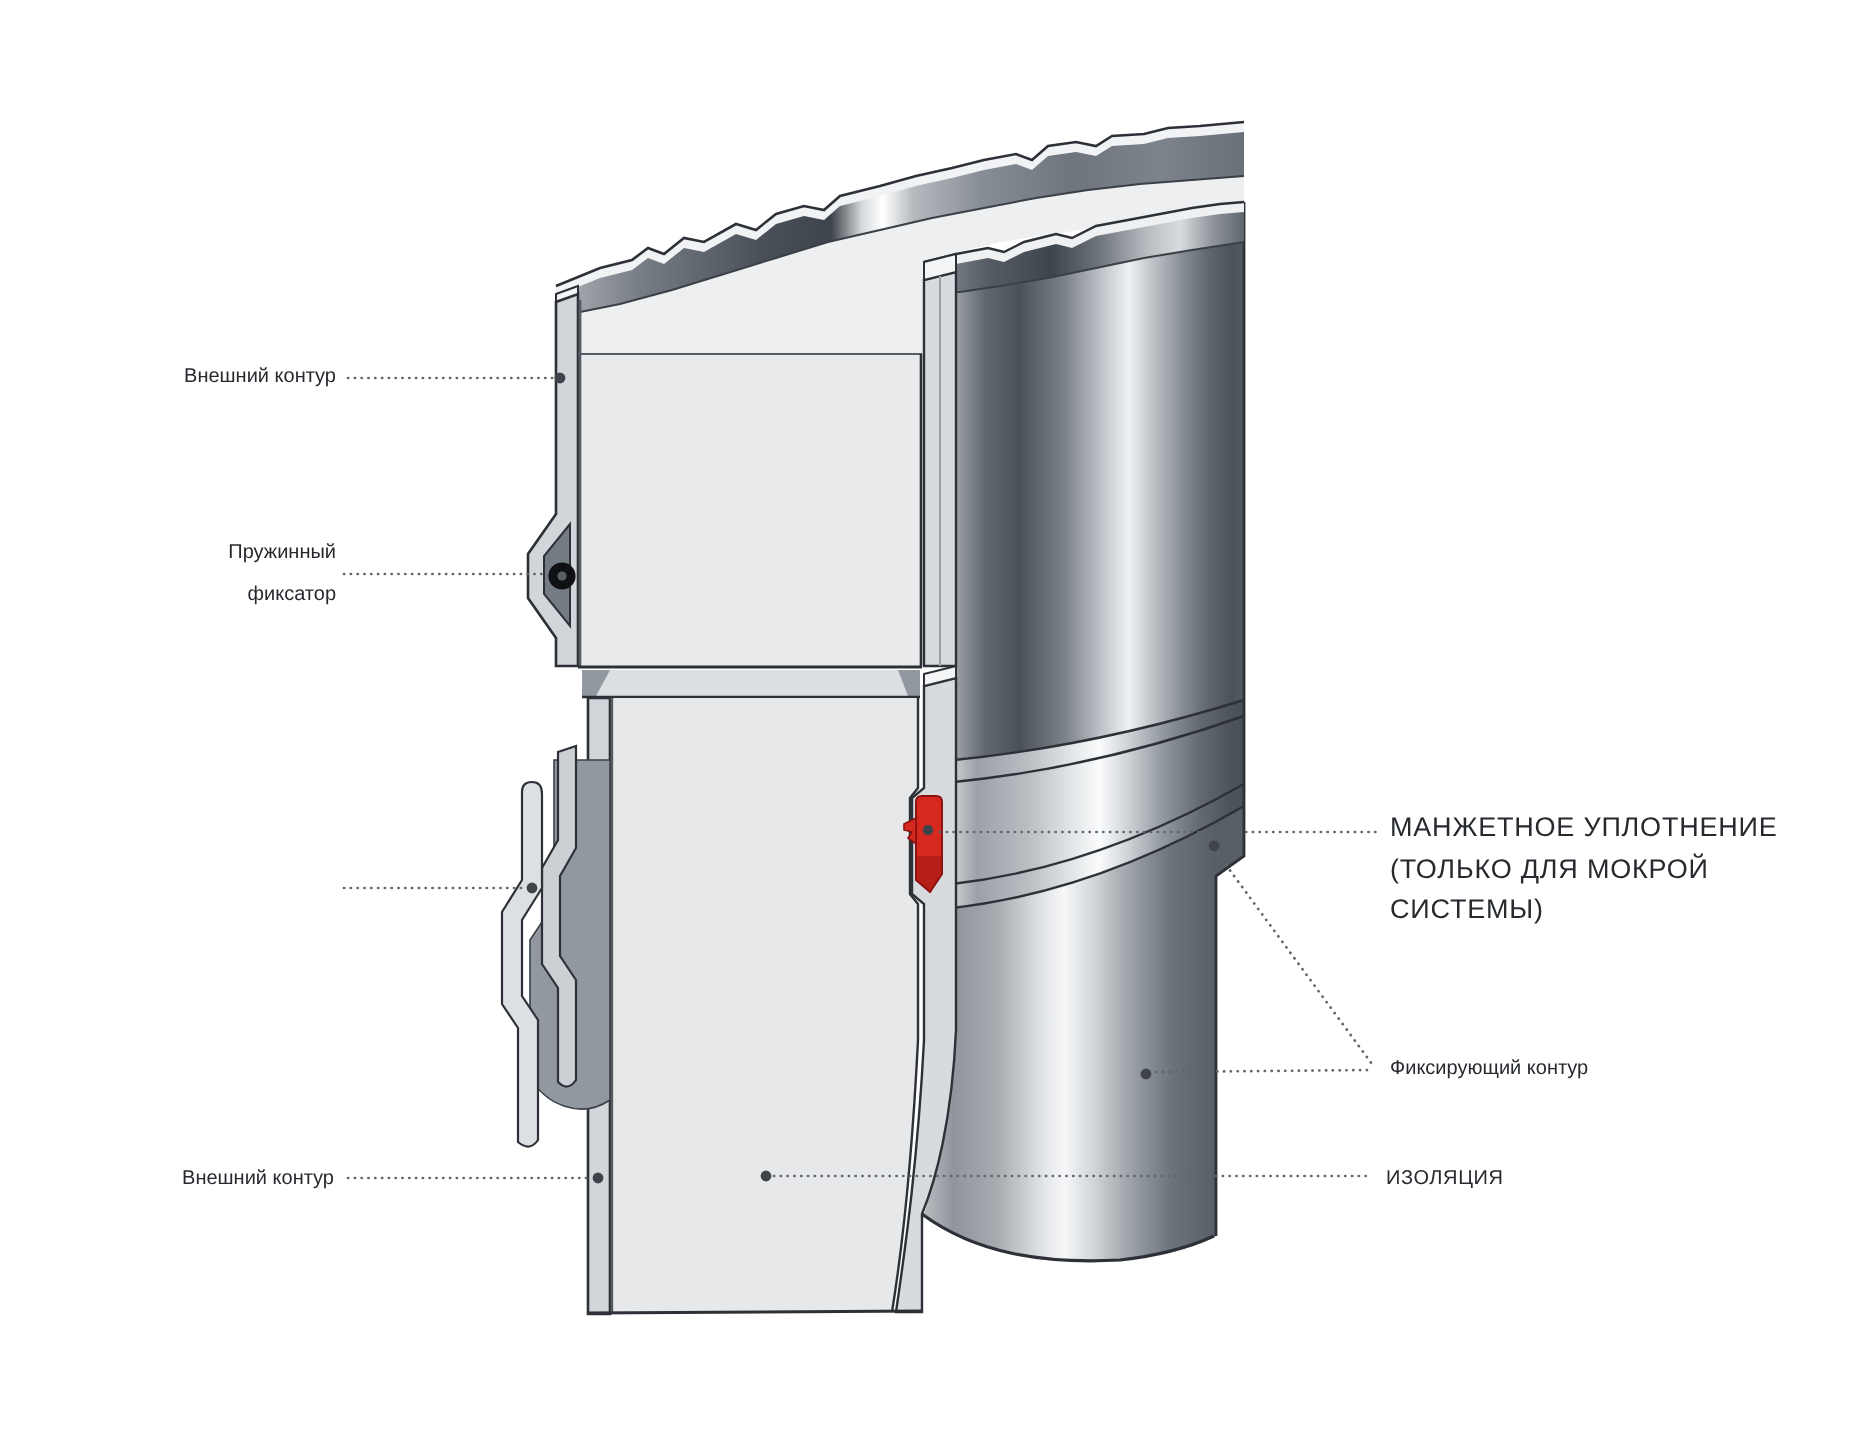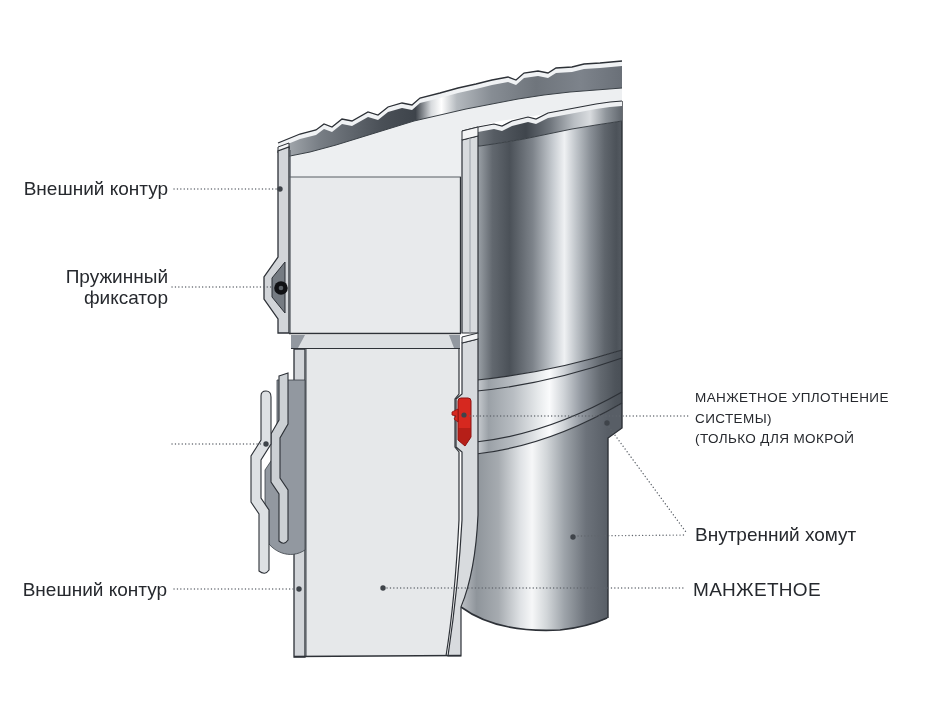--- a/index.html
+++ b/index.html
@@ -4,26 +4,26 @@
 <style>
   html,body{margin:0;padding:0;}
   body{
     width:926px;height:716px;position:relative;overflow:hidden;
     background:#ffffff;
     font-family:"Liberation Sans", sans-serif;
   }
   #stage{position:absolute;inset:0;width:926px;height:716px;}
   svg{position:absolute;left:0;top:0;}
   .lbl{
-    position:absolute;color:#26292e;font-size:19px;line-height:21px;
+    position:absolute;color:#26292e;font-size:10px;line-height:21px;
     white-space:nowrap;
   }
   .lbl .ln{display:block;}
   .lbl.right-align{text-align:right;}
-  .lbl.caps{font-size:13.5px;line-height:20.5px;letter-spacing:0.4px;}
+  .lbl.caps{font-size:13.5px;line-height:20.5px;letter-spacing:0.4px;margin-top:16px;}
 </style>
 </head>
 <body style="background: rgb(255, 255, 255); color: rgb(38, 41, 46);">
 
 <div id="stage">
 
 <svg width="926" height="716" viewBox="0 0 926 716">
   <defs>
     <linearGradient id="gOuterBand" gradientUnits="userSpaceOnUse" x1="278" y1="0" x2="622" y2="0">
       <stop offset="0" stop-color="#aeb3b8"></stop>
@@ -182,25 +182,25 @@
   <span class="ln">фиксатор</span>
 </div>
 
 
 <div class="lbl right-align" style="right:759px;top:579px;">
   <span class="ln">Внешний контур</span>
 </div>
 
 <div class="lbl caps" style="left:695px;top:388px;">
   <span class="ln">МАНЖЕТНОЕ УПЛОТНЕНИЕ</span>
+  <span class="ln">(ТОЛЬКО ДЛЯ МОКРОЙ</span>
   <span class="ln">СИСТЕМЫ)</span>
-  <span class="ln">(ТОЛЬКО ДЛЯ МОКРОЙ</span>
 </div>
 
 <div class="lbl" style="left:695px;top:524px;">
-  <span class="ln">Внутренний хомут</span>
+  <span class="ln">Фиксирующий контур</span>
 </div>
 
 <div class="lbl" style="left:693px;top:579px;letter-spacing:0.3px;">
-  <span class="ln">МАНЖЕТНОЕ</span>
+  <span class="ln">ИЗОЛЯЦИЯ</span>
 </div>
 
 </div>
 
 </body></html>

